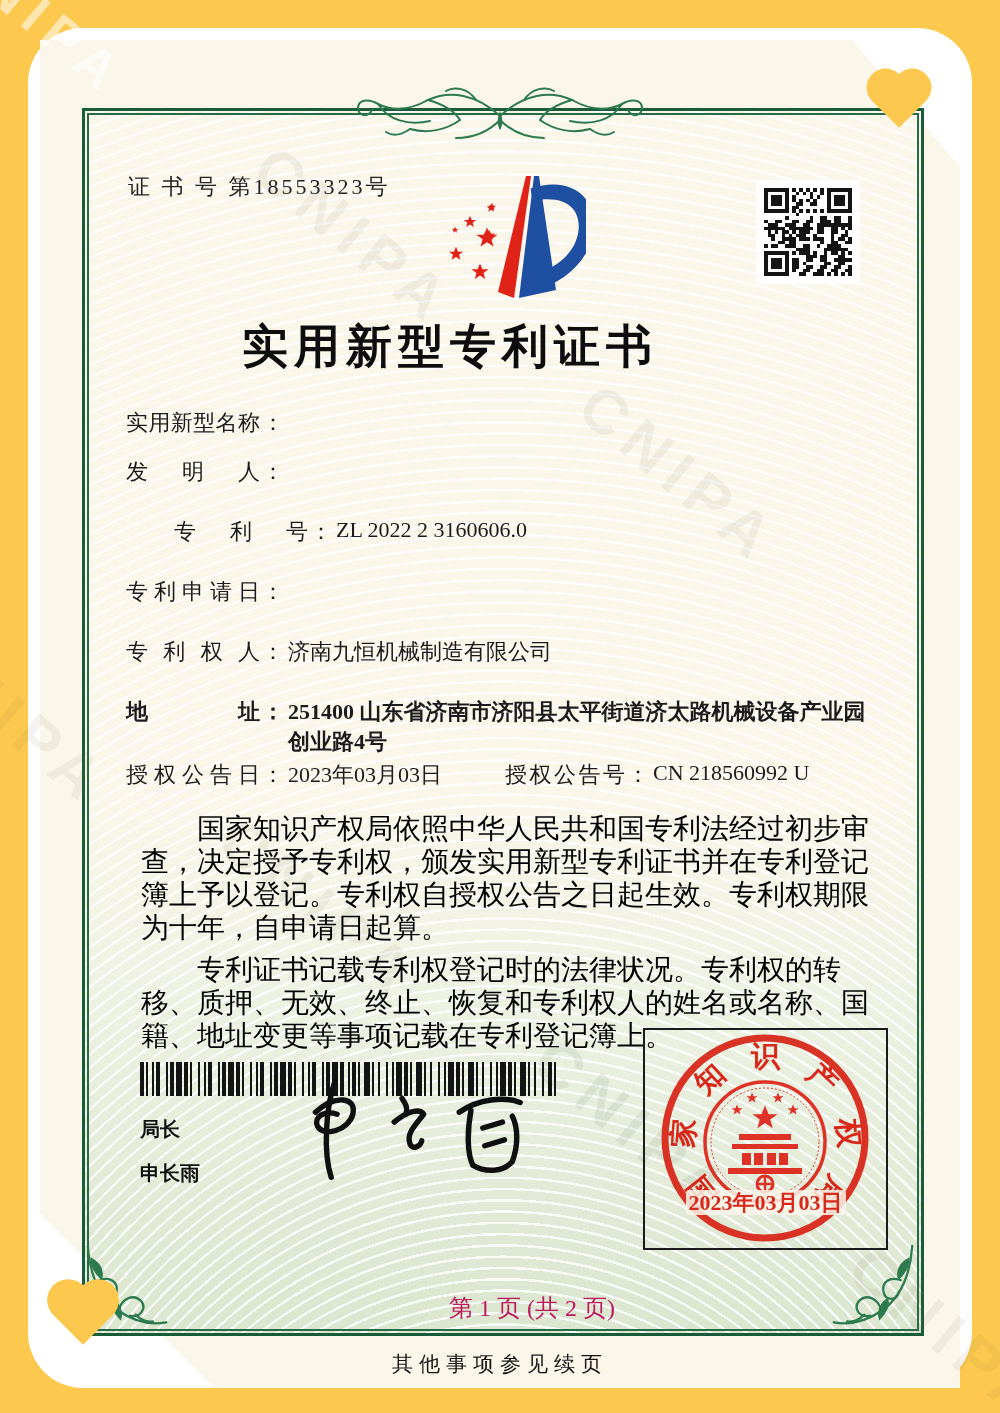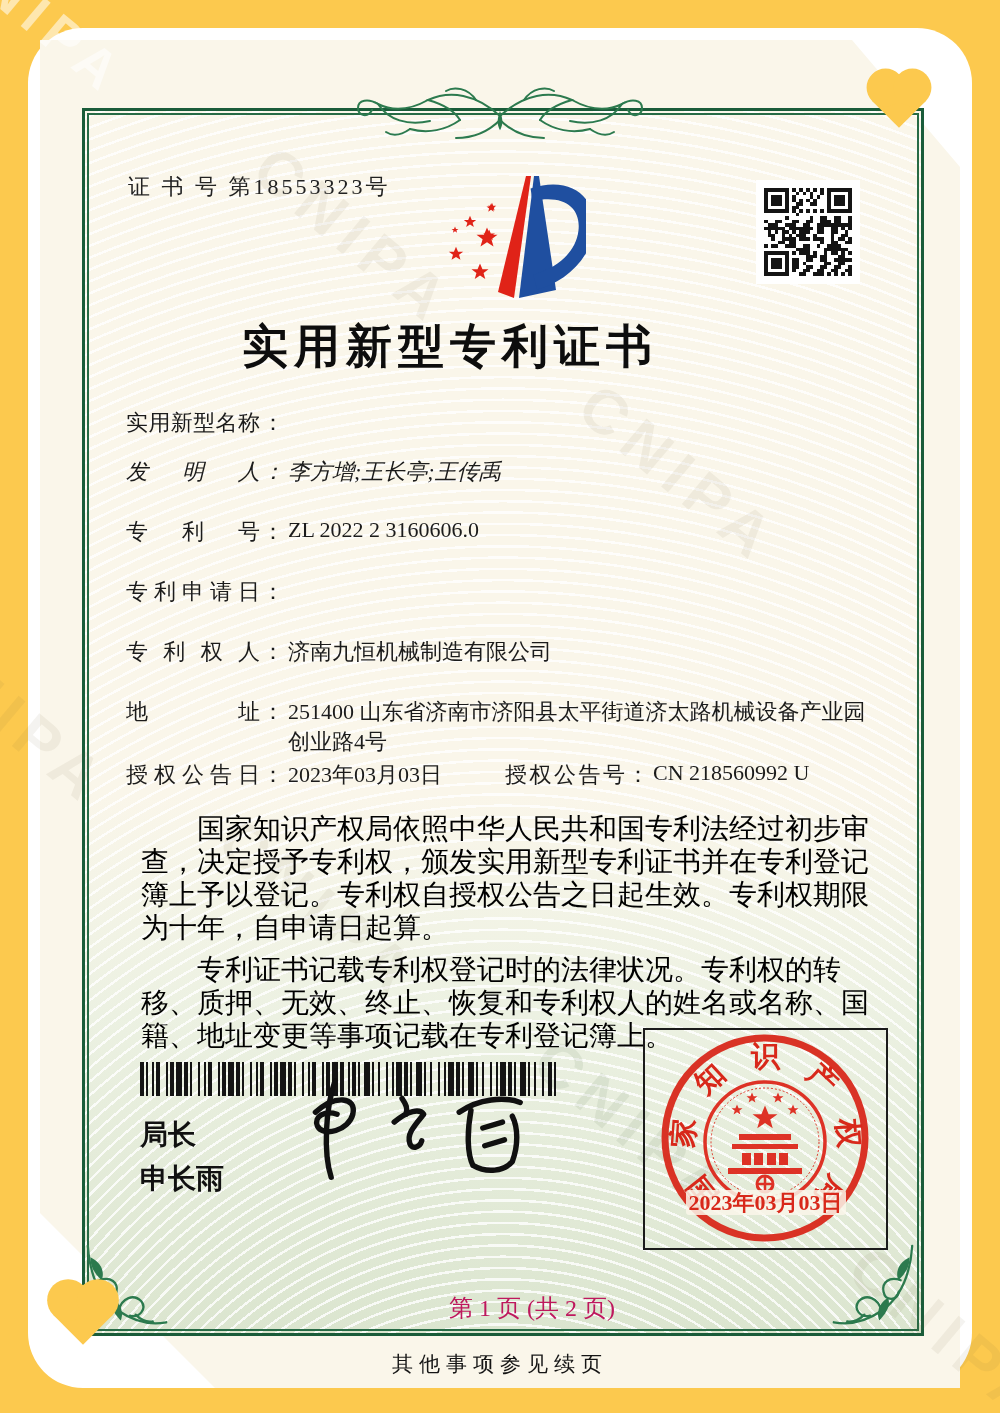--- a/index.html
+++ b/index.html
@@ -40,21 +40,21 @@
   .frow{position:absolute;left:126px;width:752px;font-size:22px;display:flex;align-items:flex-start;}
   .flabel{display:inline-block;width:134px;text-align:justify;text-align-last:justify;flex:0 0 134px;}
   .fcolon{flex:0 0 auto;margin:0 4px 0 2px;}
   .fvalue{flex:1 1 auto;}
   .pair2{position:absolute;left:379px;top:0;display:flex;}
   .pair2 .flabel{width:120px;flex-basis:120px;}
   .paras{position:absolute;left:126px;top:812px;width:748px;font-size:28px;line-height:33px;color:#000000;margin-left:15px;}
   .paras p{margin:0;text-indent:2em;}
   .paras p + p{margin-top:9px;}
   .barcode{position:absolute;left:140px;top:1062px;}
-  .sig-label{position:absolute;left:140px;font-size:28px;font-weight:bold;
+  .sig-label{position:absolute;left:140px;font-size:20px;font-weight:bold;
              font-family:"Liberation Sans","DejaVu Sans",sans-serif;color:#111;}
   .signature{position:absolute;left:278px;top:1068px;}
   .seal-box{position:absolute;left:643px;top:1028px;width:241px;height:218px;border:2px solid #1b1b1b;}
   .seal{position:absolute;inset:0;}
   .seal-ring span{position:absolute;left:50%;top:50%;font-size:29px;font-weight:bold;color:#d8281a;
                   font-family:"Liberation Serif",serif;}
   .seal-date{position:absolute;left:0;top:158px;width:100%;text-align:center;font-size:22px;font-weight:bold;color:#d8281a;}
   .seal-date em{font-style:normal;background:rgba(250,246,234,.85);padding:0 3px;border-radius:3px;}
   .page-num{position:absolute;left:0;top:1292px;width:1000px;text-align:center;font-size:24px;color:#be185d;padding-left:32px;}
   .cont-note{position:absolute;left:0;top:1350px;width:1000px;text-align:center;font-size:21px;letter-spacing:6px;color:#151515;}
@@ -469,40 +469,39 @@
           <rect x="24" y="24" width="1" height="1" fill="#141414"></rect>
         </svg>
     </div>
 
     <div class="title">实用新型专利证书</div>
 
     <div class="frow" style="top:408px;">
       <span class="flabel">实用新型名称</span>
       <span class="fcolon">：</span>
     </div>
-    <div class="frow" style="top:457px;font-style:italic;">
+    <div class="frow" style="top:457px;">
       <span class="flabel">发明人</span>
       <span class="fcolon">：</span>
-      <span class="fvalue">李方增;王长亭;王传禹</span>
-    </div>
-    <div class="frow" style="top:517px;">
+    </div>
+    <div class="frow" style="top:517px;margin-left:48px;">
       <span class="flabel">专利号</span>
       <span class="fcolon">：</span>
       <span class="fvalue">ZL 2022 2 3160606.0</span>
     </div>
     <div class="frow" style="top:577px;">
       <span class="flabel">专利申请日</span>
       <span class="fcolon">：</span>
     </div>
     <div class="frow" style="top:637px;">
       <span class="flabel">专利权人</span>
       <span class="fcolon">：</span>
       <span class="fvalue">济南九恒机械制造有限公司</span>
     </div>
-    <div class="frow" style="top:697px;">
+    <div class="frow" style="top:697px;font-weight:bold;">
       <span class="flabel">地址</span>
       <span class="fcolon">：</span>
       <span class="fvalue">251400 山东省济南市济阳县太平街道济太路机械设备产业园创业路4号</span>
     </div>
     <div class="frow" style="top:760px;position:absolute;">
       <span class="flabel">授权公告日</span>
       <span class="fcolon">：</span>
       <span>2023年03月03日</span>
       <span class="pair2">
         <span class="flabel">授权公告号</span>

